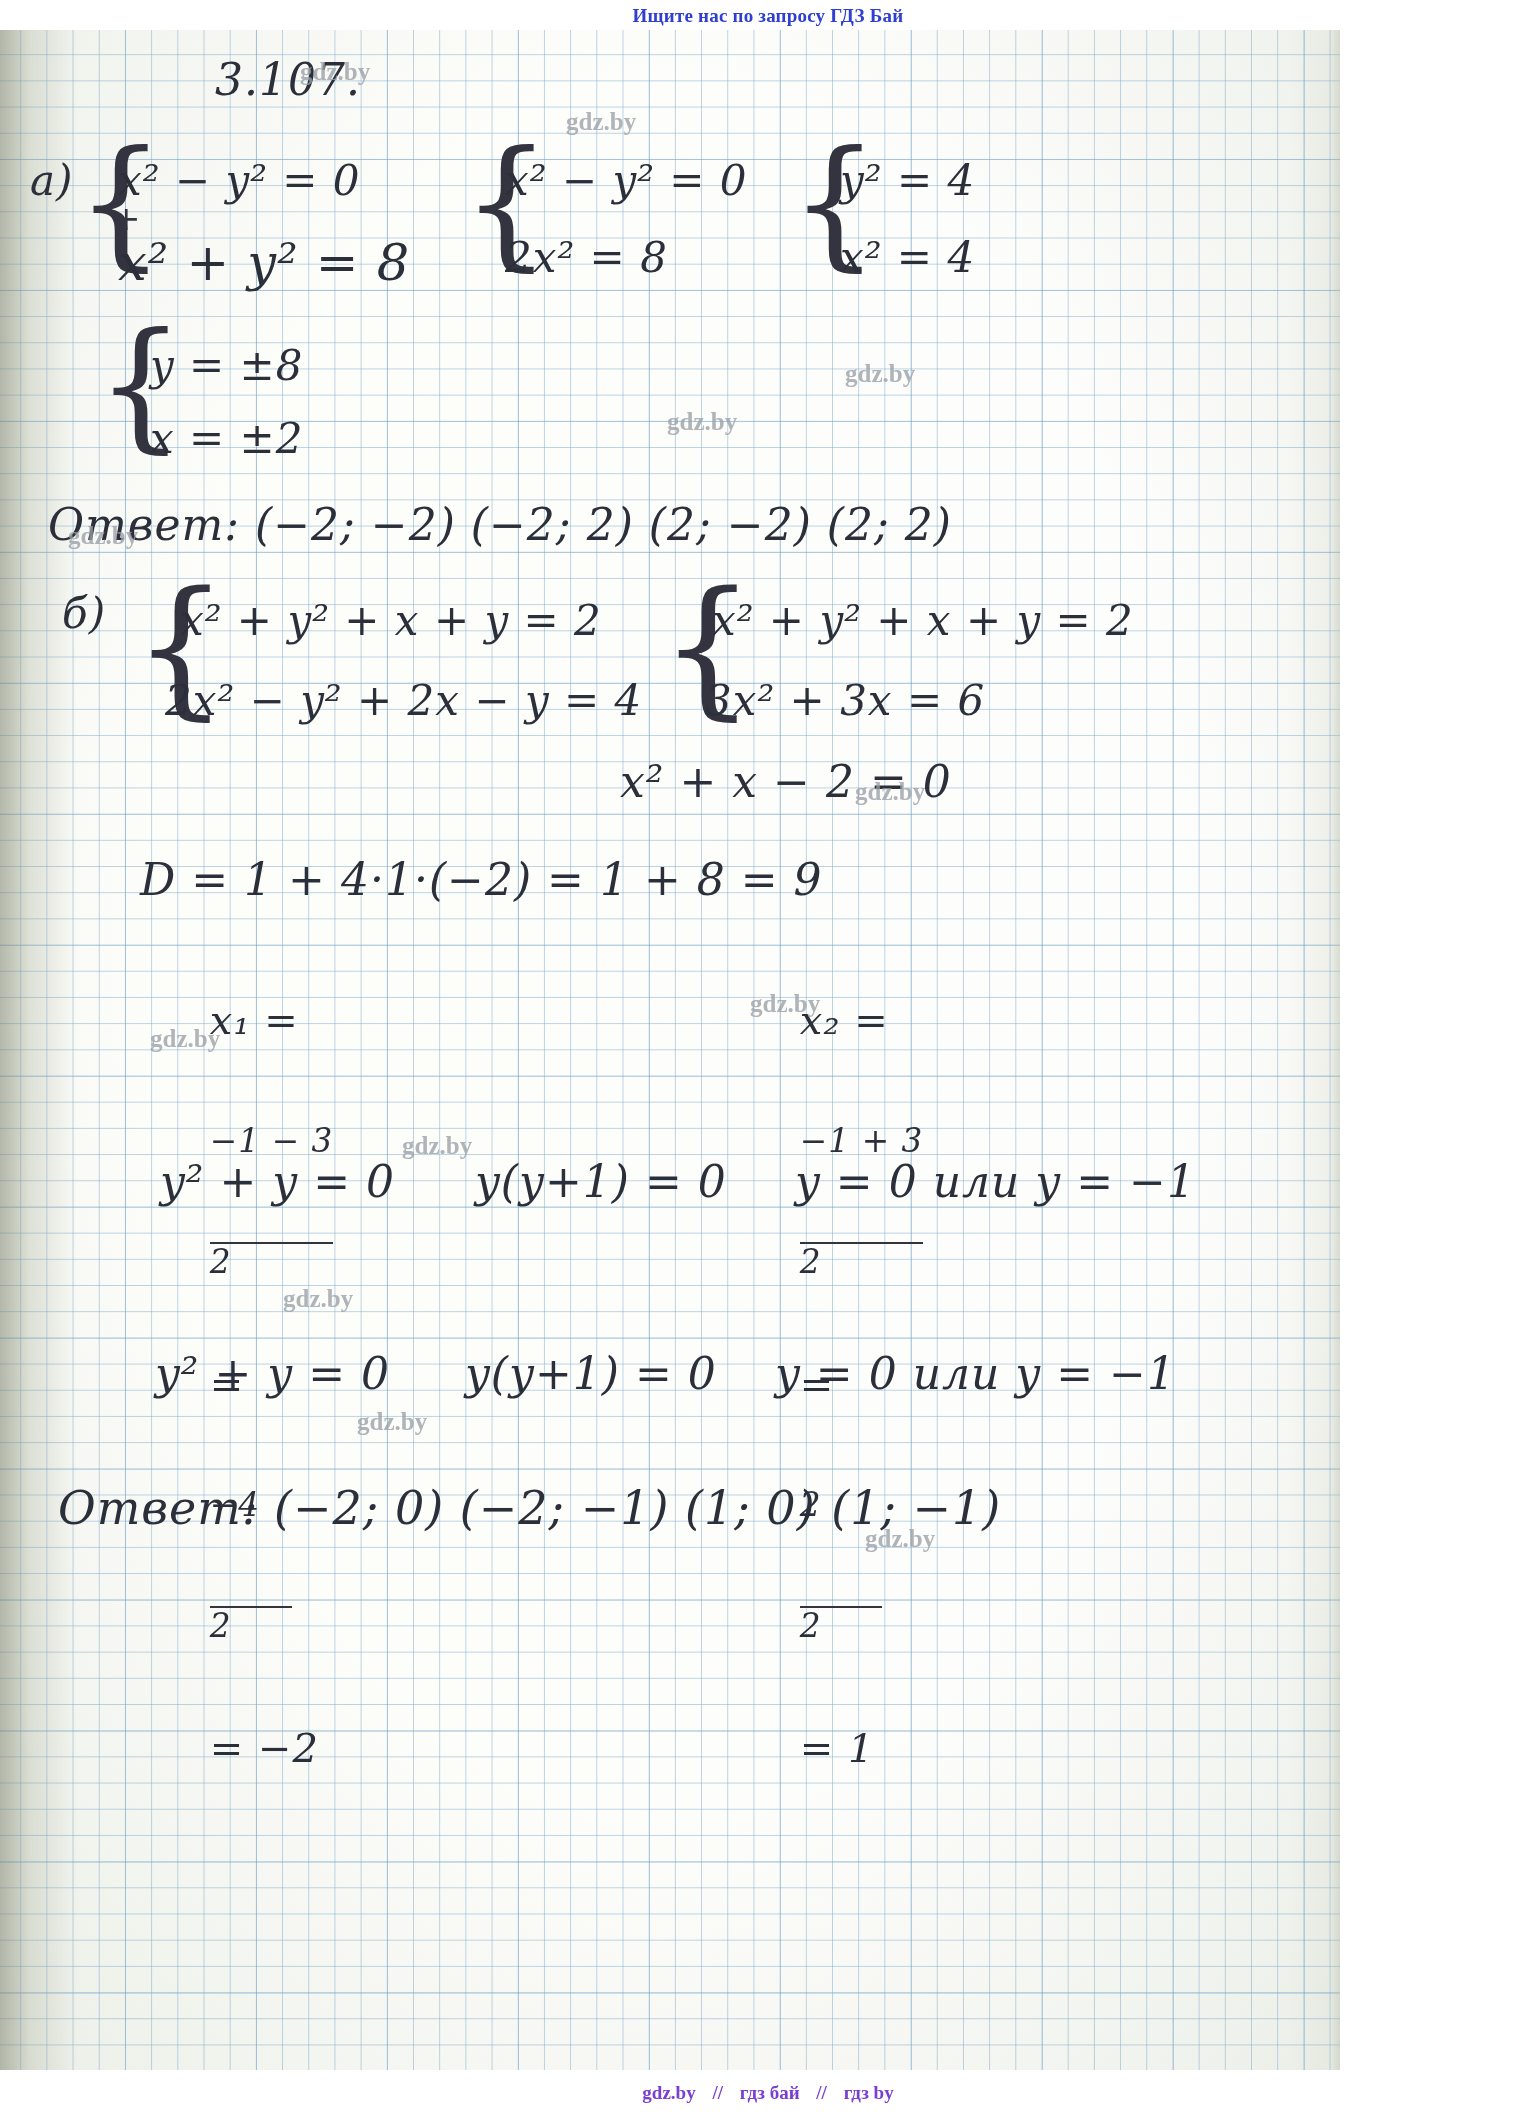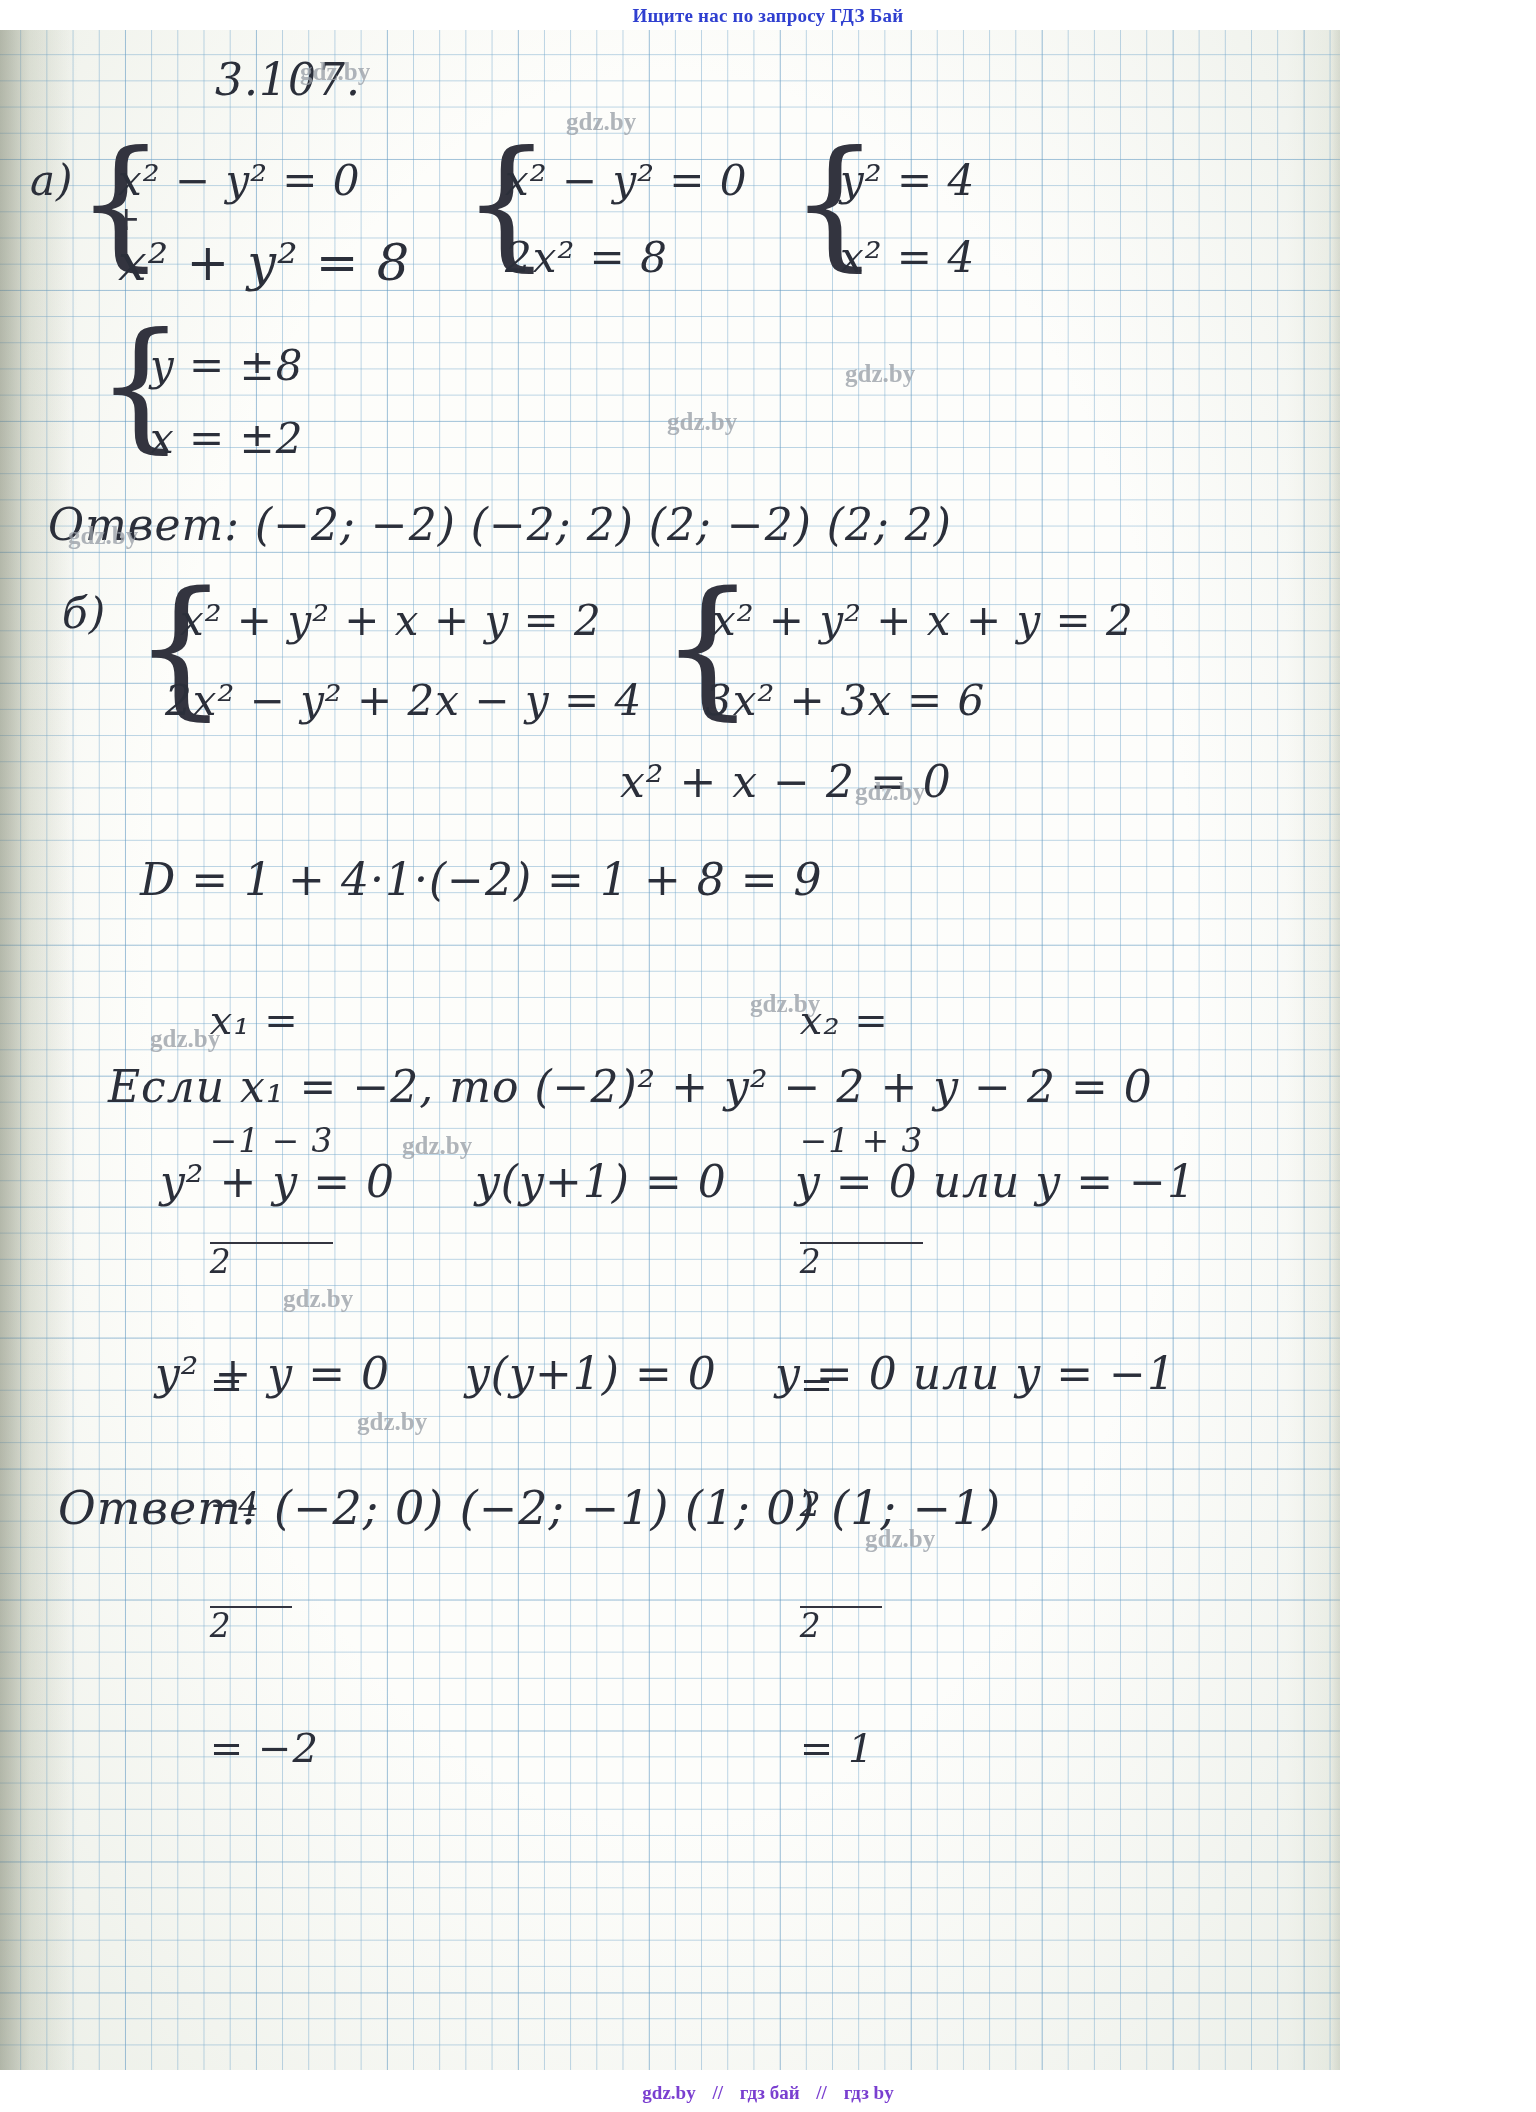--- a/index.html
+++ b/index.html
@@ -217,21 +217,20 @@
       <span class="den">2</span>
     </span>
     <span>=</span>
     <span class="frac">
       <span class="num">2</span>
       <span class="den">2</span>
     </span>
     <span>= 1</span>
   </div>
 
-  <div class="hw" style="left:108px; top:1035px; font-size:44px;">Если x₁ = −2, то (−2)² + y² − 2 + y − 2 = 0</div>
   <div class="hw" style="left:160px; top:1130px; font-size:44px;">y² + y = 0</div>
   <div class="hw" style="left:475px; top:1130px; font-size:44px;">y(y+1) = 0</div>
   <div class="hw" style="left:795px; top:1130px; font-size:44px;">y = 0 или y = −1</div>
 
   <div class="hw" style="left:155px; top:1322px; font-size:44px;">y² + y = 0</div>
   <div class="hw" style="left:465px; top:1322px; font-size:44px;">y(y+1) = 0</div>
   <div class="hw" style="left:775px; top:1322px; font-size:44px;">y = 0 или y = −1</div>
 
   <div class="hw" style="left:58px; top:1455px; font-size:46px;">Ответ: (−2; 0) (−2; −1) (1; 0) (1; −1)</div>
 

